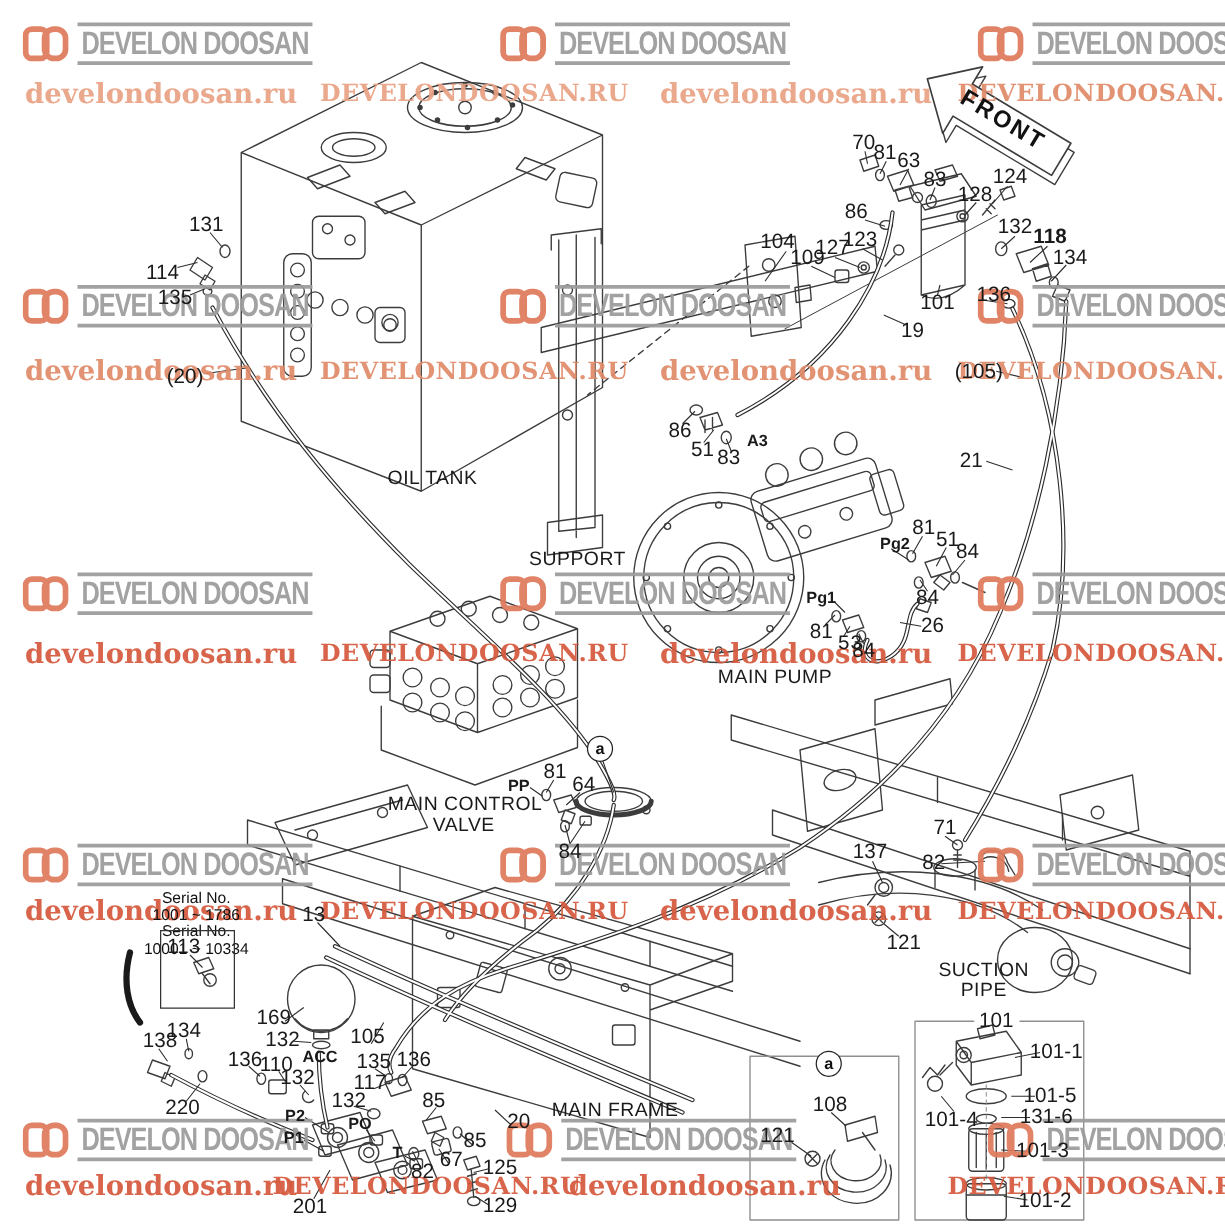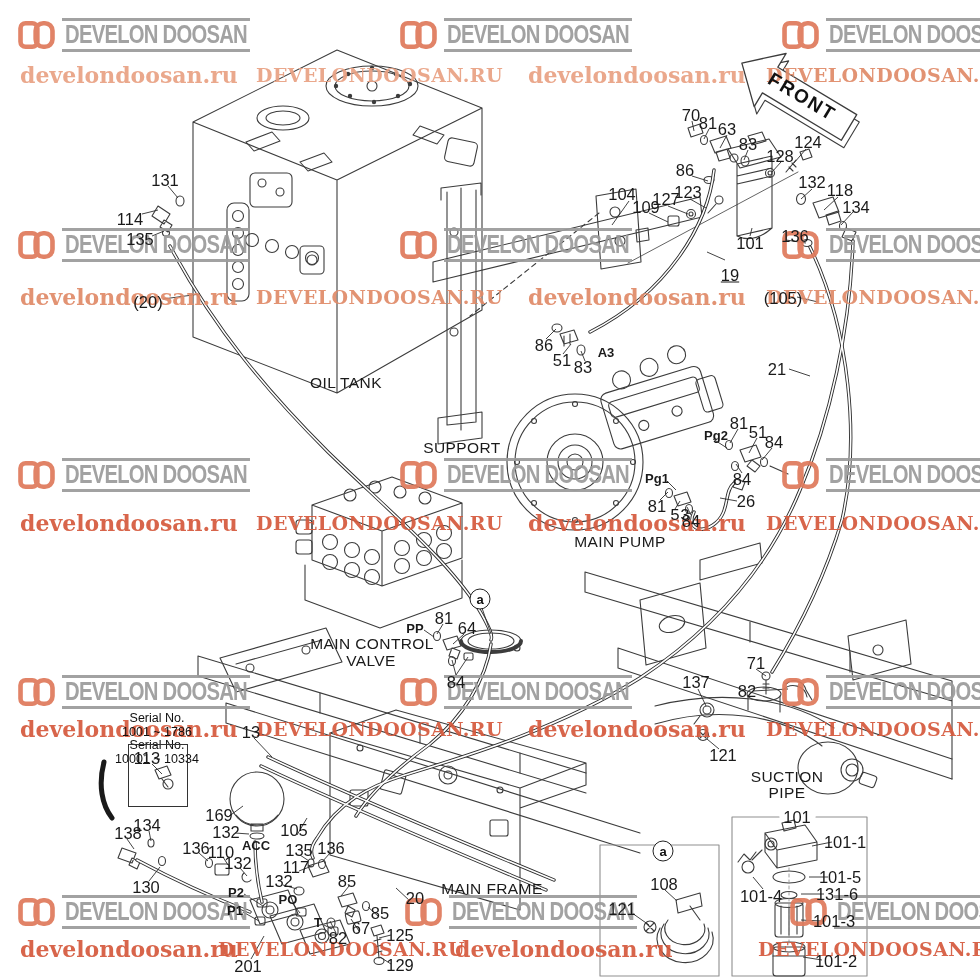--- a/index.html
+++ b/index.html
@@ -489,25 +489,25 @@
       <div class="lbl" style="left: 727px; top: 129px;">63</div>
       <div class="lbl" style="left: 748px; top: 144px;">83</div>
       <div class="lbl" style="left: 685px; top: 170px;">86</div>
       <div class="lbl" style="left: 688px; top: 192px;">123</div>
       <div class="lbl" style="left: 666px; top: 199px;">127</div>
       <div class="lbl" style="left: 646px; top: 207px;">109</div>
       <div class="lbl" style="left: 622px; top: 194px;">104</div>
       <div class="lbl" style="left: 808px; top: 142px;">124</div>
       <div class="lbl" style="left: 780px; top: 156px;">128</div>
       <div class="lbl" style="left: 812px; top: 182px;">132</div>
-      <div class="lbl" style="left: 840px; top: 190px;">118</div>
+      <div class="lbl" style="left: 840px; top: 190px; font-weight: bold;">118</div>
       <div class="lbl" style="left: 856px; top: 207px;">134</div>
       <div class="lbl" style="left: 795px; top: 236px;">136</div>
       <div class="lbl" style="left: 750px; top: 243px;">101</div>
-      <div class="lbl" style="left: 730px; top: 275px; text-decoration: underline;">19</div>
+      <div class="lbl" style="left: 730px; top: 265px;">19</div>
       <div class="lbl" style="left: 783px; top: 298px;">(105)</div>
       <div class="lbl" style="left: 777px; top: 369px;">21</div>
       <div class="lbl" style="left: 544px; top: 345px;">86</div>
       <div class="lbl" style="left: 562px; top: 360px;">51</div>
       <div class="lbl" style="left: 583px; top: 367px;">83</div>
       <div class="lbl b" style="left: 606px; top: 352px;">A3</div>
       <div class="lbl name" style="left: 462px; top: 448px;">SUPPORT</div>
       <div class="lbl name" style="left: 620px; top: 542px;">MAIN PUMP</div>
       <div class="lbl b" style="left: 716px; top: 435px;">Pg2</div>
       <div class="lbl" style="left: 739px; top: 423px;">81</div>
@@ -528,21 +528,21 @@
       <div class="lbl" style="left: 756px; top: 663px;">71</div>
       <div class="lbl" style="left: 696px; top: 682px;">137</div>
       <div class="lbl" style="left: 747px; top: 691px;">82</div>
       <div class="lbl" style="left: 723px; top: 755px;">121</div>
       <div class="lbl name" style="left: 787px; top: 777px;">SUCTION</div>
       <div class="lbl name" style="left: 787px; top: 793px;">PIPE</div>
       <div class="lbl" style="left: 147px; top: 758px;">113</div>
       <div class="lbl" style="left: 251px; top: 732px;">13</div>
       <div class="lbl" style="left: 128px; top: 833px;">138</div>
       <div class="lbl" style="left: 147px; top: 825px;">134</div>
-      <div class="lbl" style="left: 146px; top: 887px;">130</div>
+      <div class="lbl" style="left: 146px; top: 887px;">220</div>
       <div class="lbl" style="left: 219px; top: 815px;">169</div>
       <div class="lbl" style="left: 226px; top: 832px;">132</div>
       <div class="lbl b" style="left: 256px; top: 845px;">ACC</div>
       <div class="lbl" style="left: 294px; top: 830px;">105</div>
       <div class="lbl" style="left: 196px; top: 848px;">136</div>
       <div class="lbl" style="left: 221px; top: 852px;">110</div>
       <div class="lbl" style="left: 238px; top: 863px;">132</div>
       <div class="lbl" style="left: 299px; top: 850px;">135</div>
       <div class="lbl" style="left: 331px; top: 848px;">136</div>
       <div class="lbl" style="left: 296px; top: 867px;">117</div>

